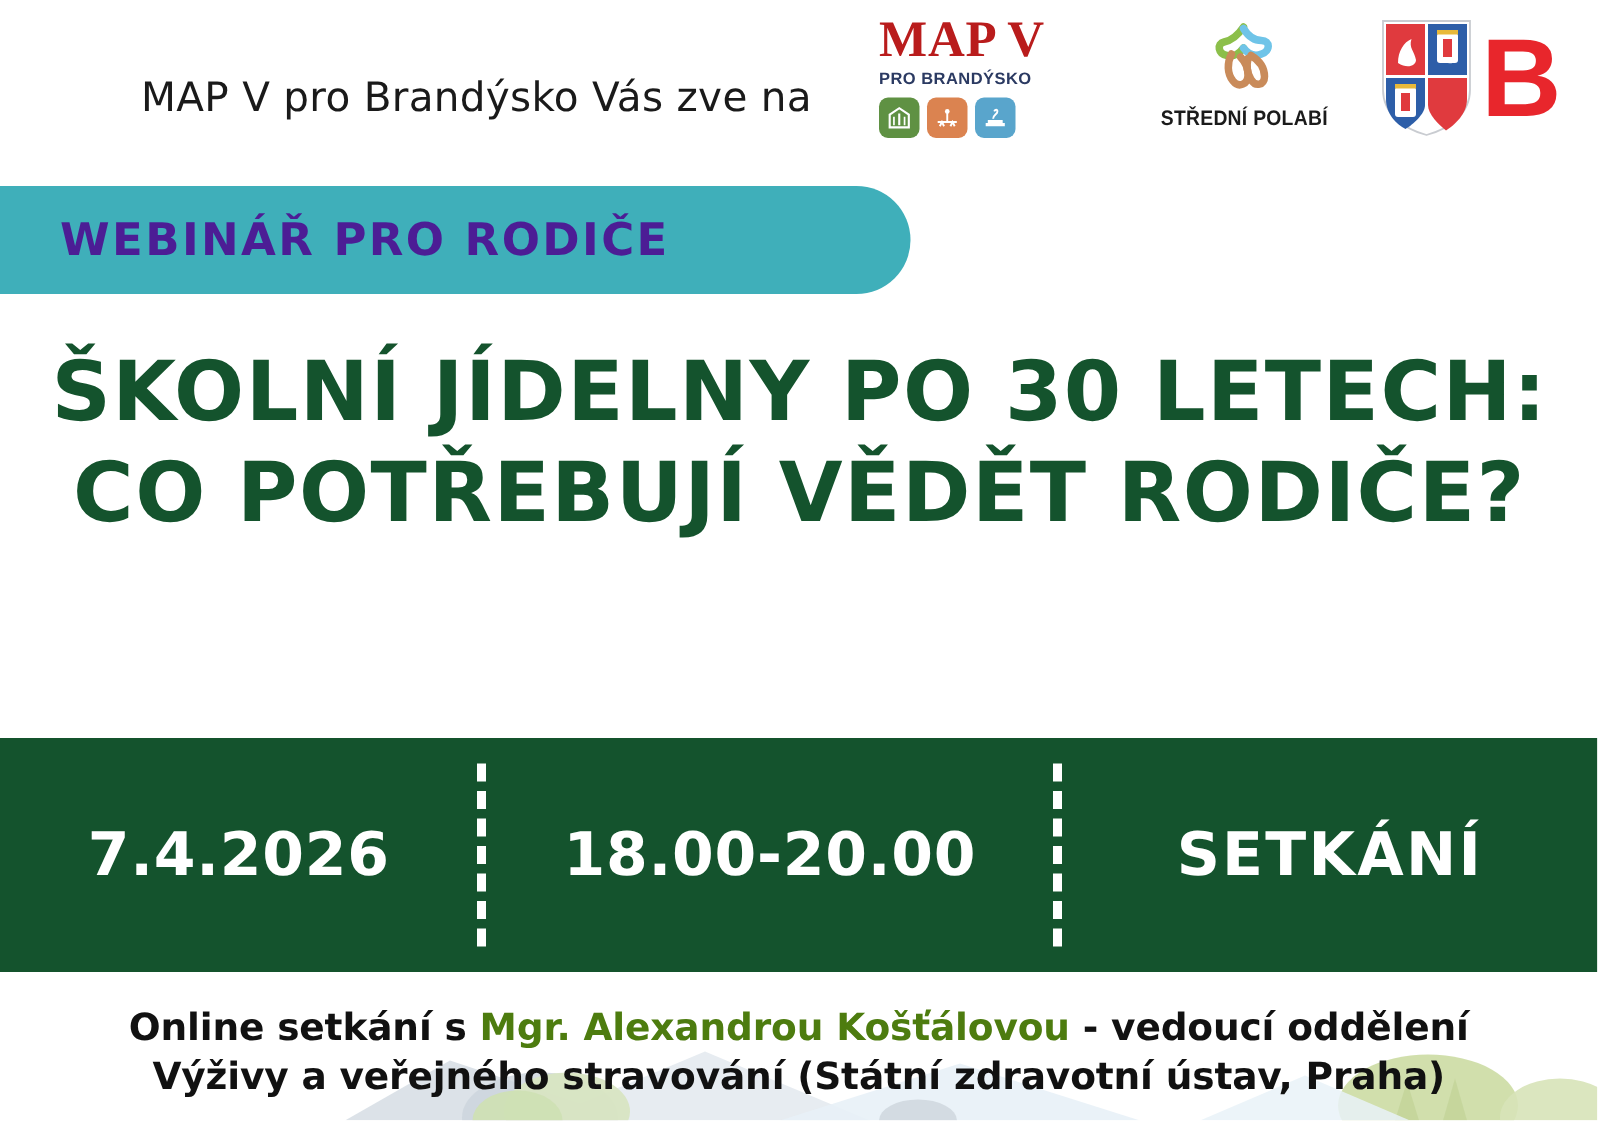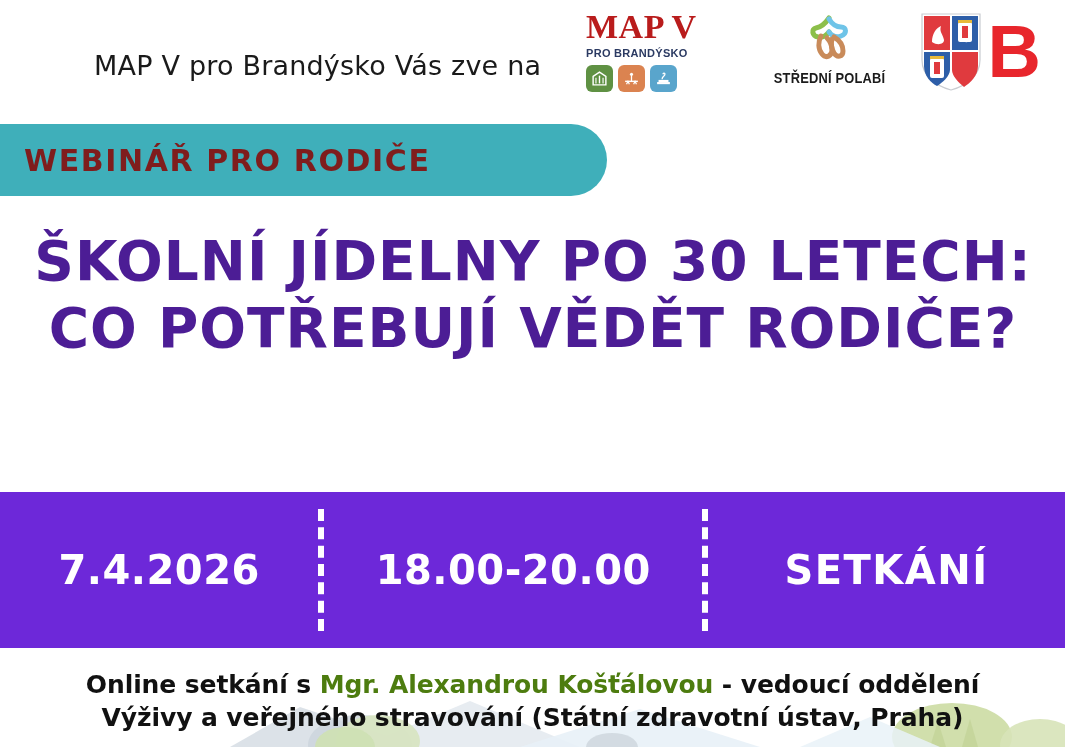--- a/index.html
+++ b/index.html
@@ -149,50 +149,50 @@
     background: #3fafba;
     border-radius: 0 36px 36px 0;
     display: flex;
     align-items: center;
     z-index: 3;
   }
   .pill-label {
     font-family: "DejaVu Sans", sans-serif;
     font-size: 30px;
     font-weight: 700;
-    color: #7f1d1d;
+    color: #4c1d95;
     letter-spacing: 1.6px;
-    margin-left: 24px;
+    margin-left: 40px;
     white-space: nowrap;
   }
 
   
   .headline {
     position: absolute;
     left: 28px;
     top: 228px;
     width: 1010px;
     text-align: center;
     font-family: "DejaVu Sans", sans-serif;
     font-size: 55px;
     font-weight: 700;
-    color: #4c1d95;
+    color: #14532d;
     line-height: 1.22;
     letter-spacing: 1.0px;
     z-index: 3;
   }
 
   
   .infobar {
     position: absolute;
     left: 0;
     top: 492px;
     width: 1065px;
     height: 156px;
-    background: #6d28d9;
+    background: #14532d;
     z-index: 3;
     display: flex;
     align-items: stretch;
   }
   .info-col {
     display: flex;
     align-items: center;
     justify-content: center;
     color: #ffffff;
     font-family: "DejaVu Sans", sans-serif;

